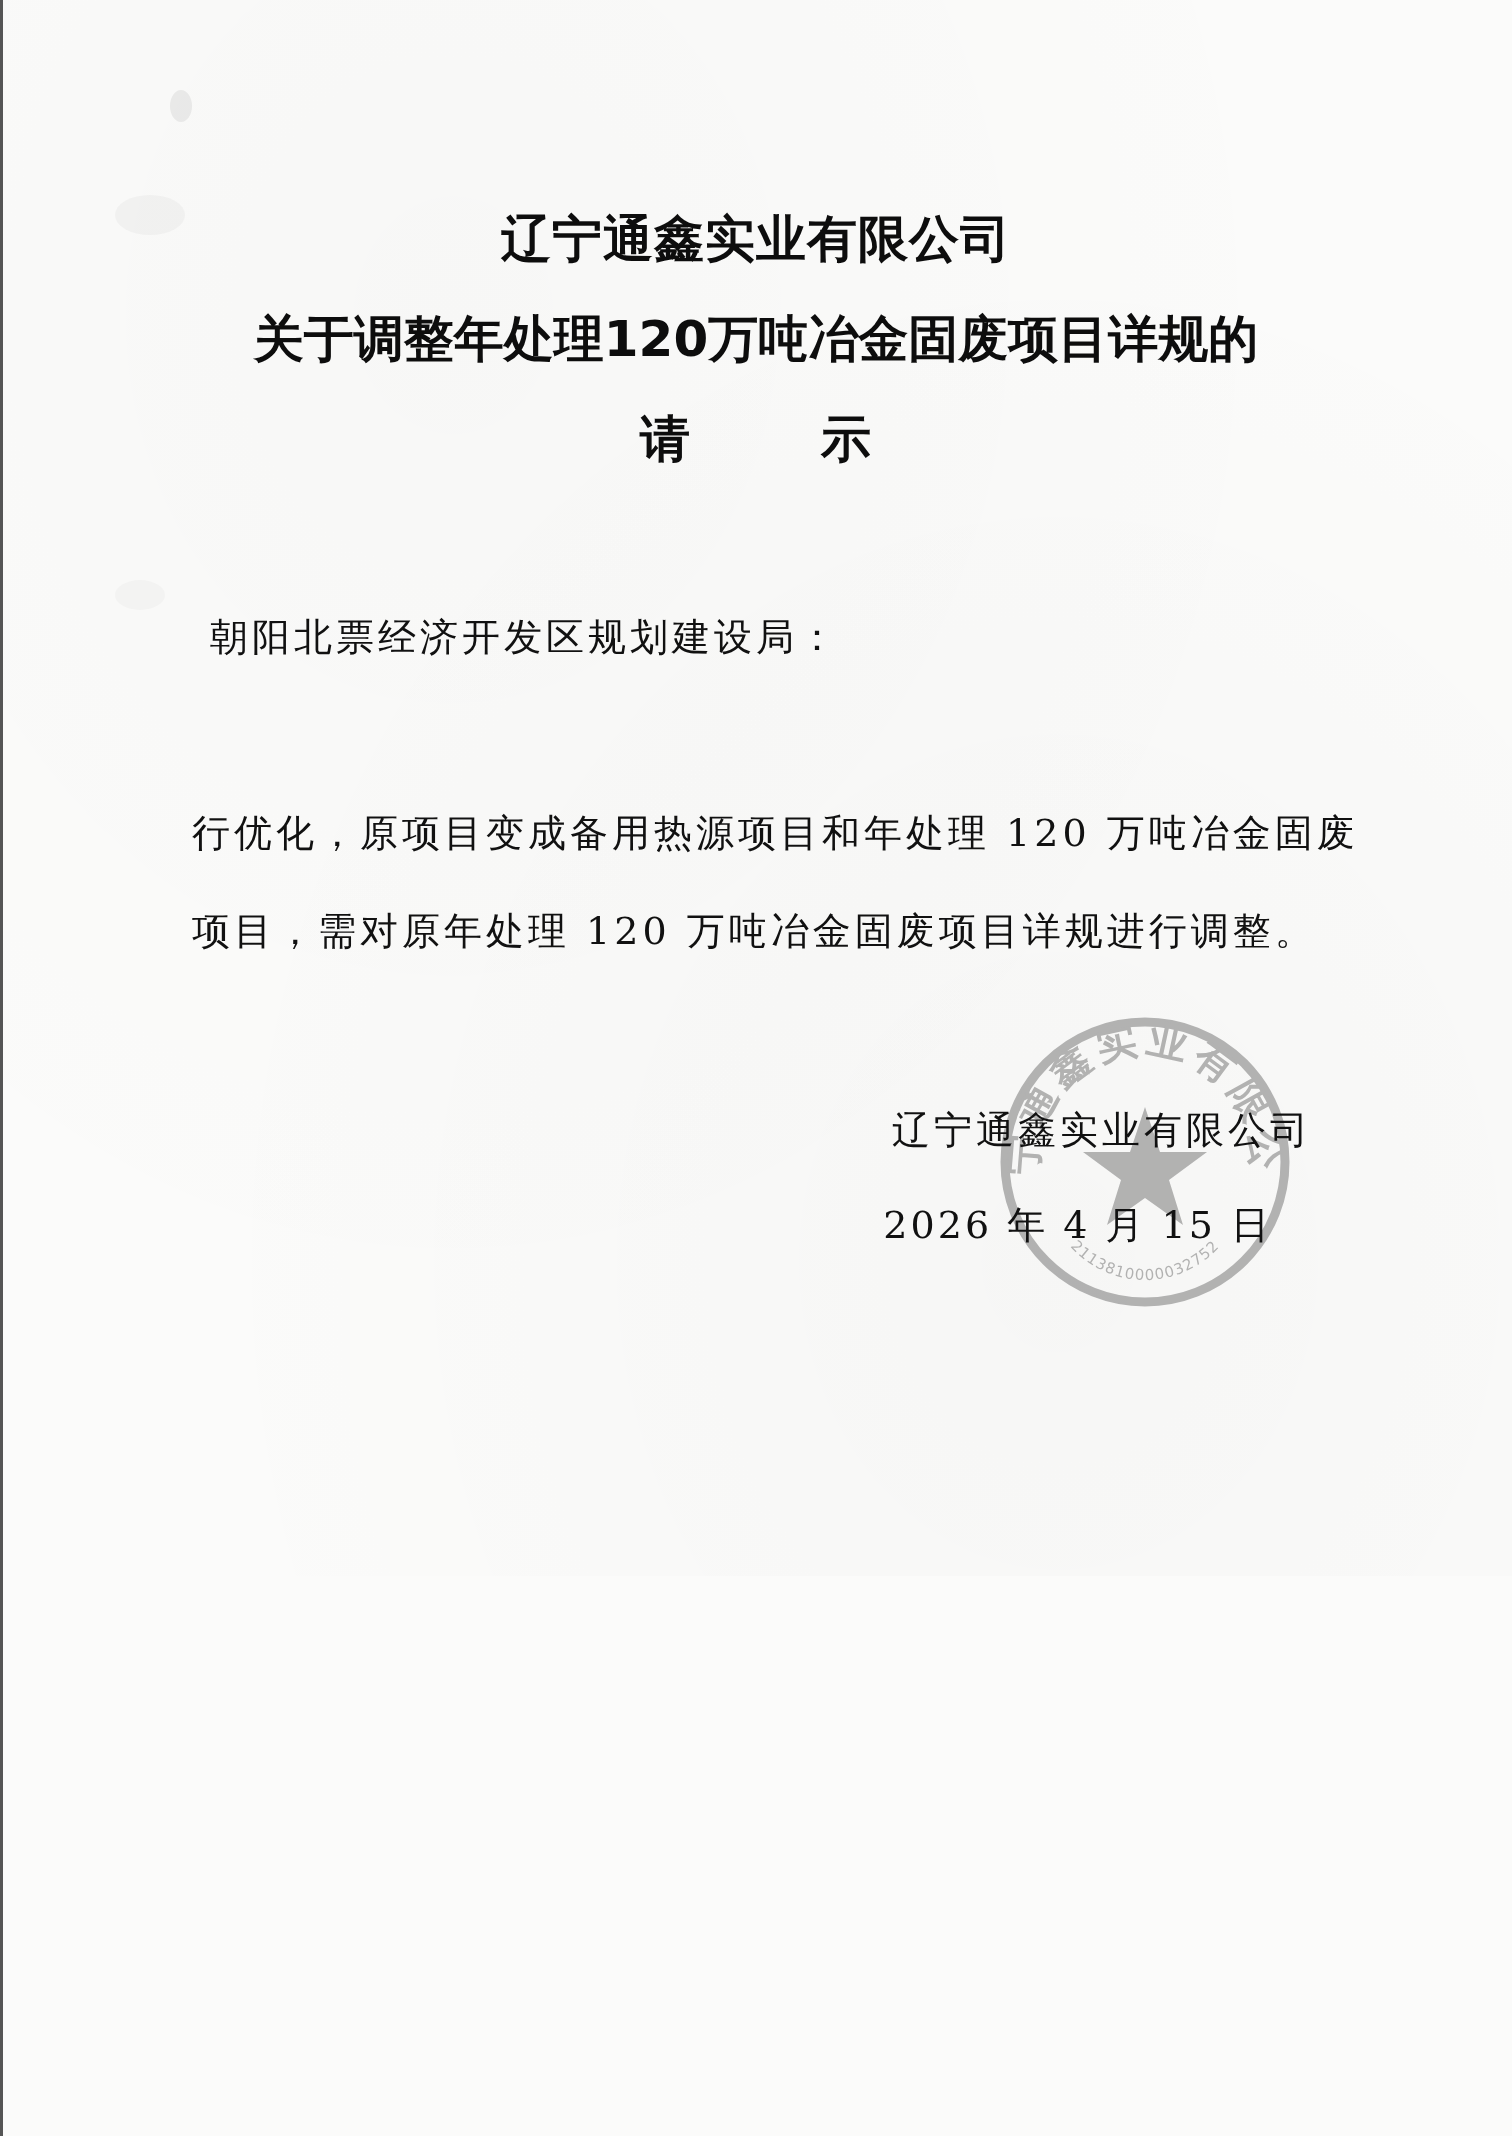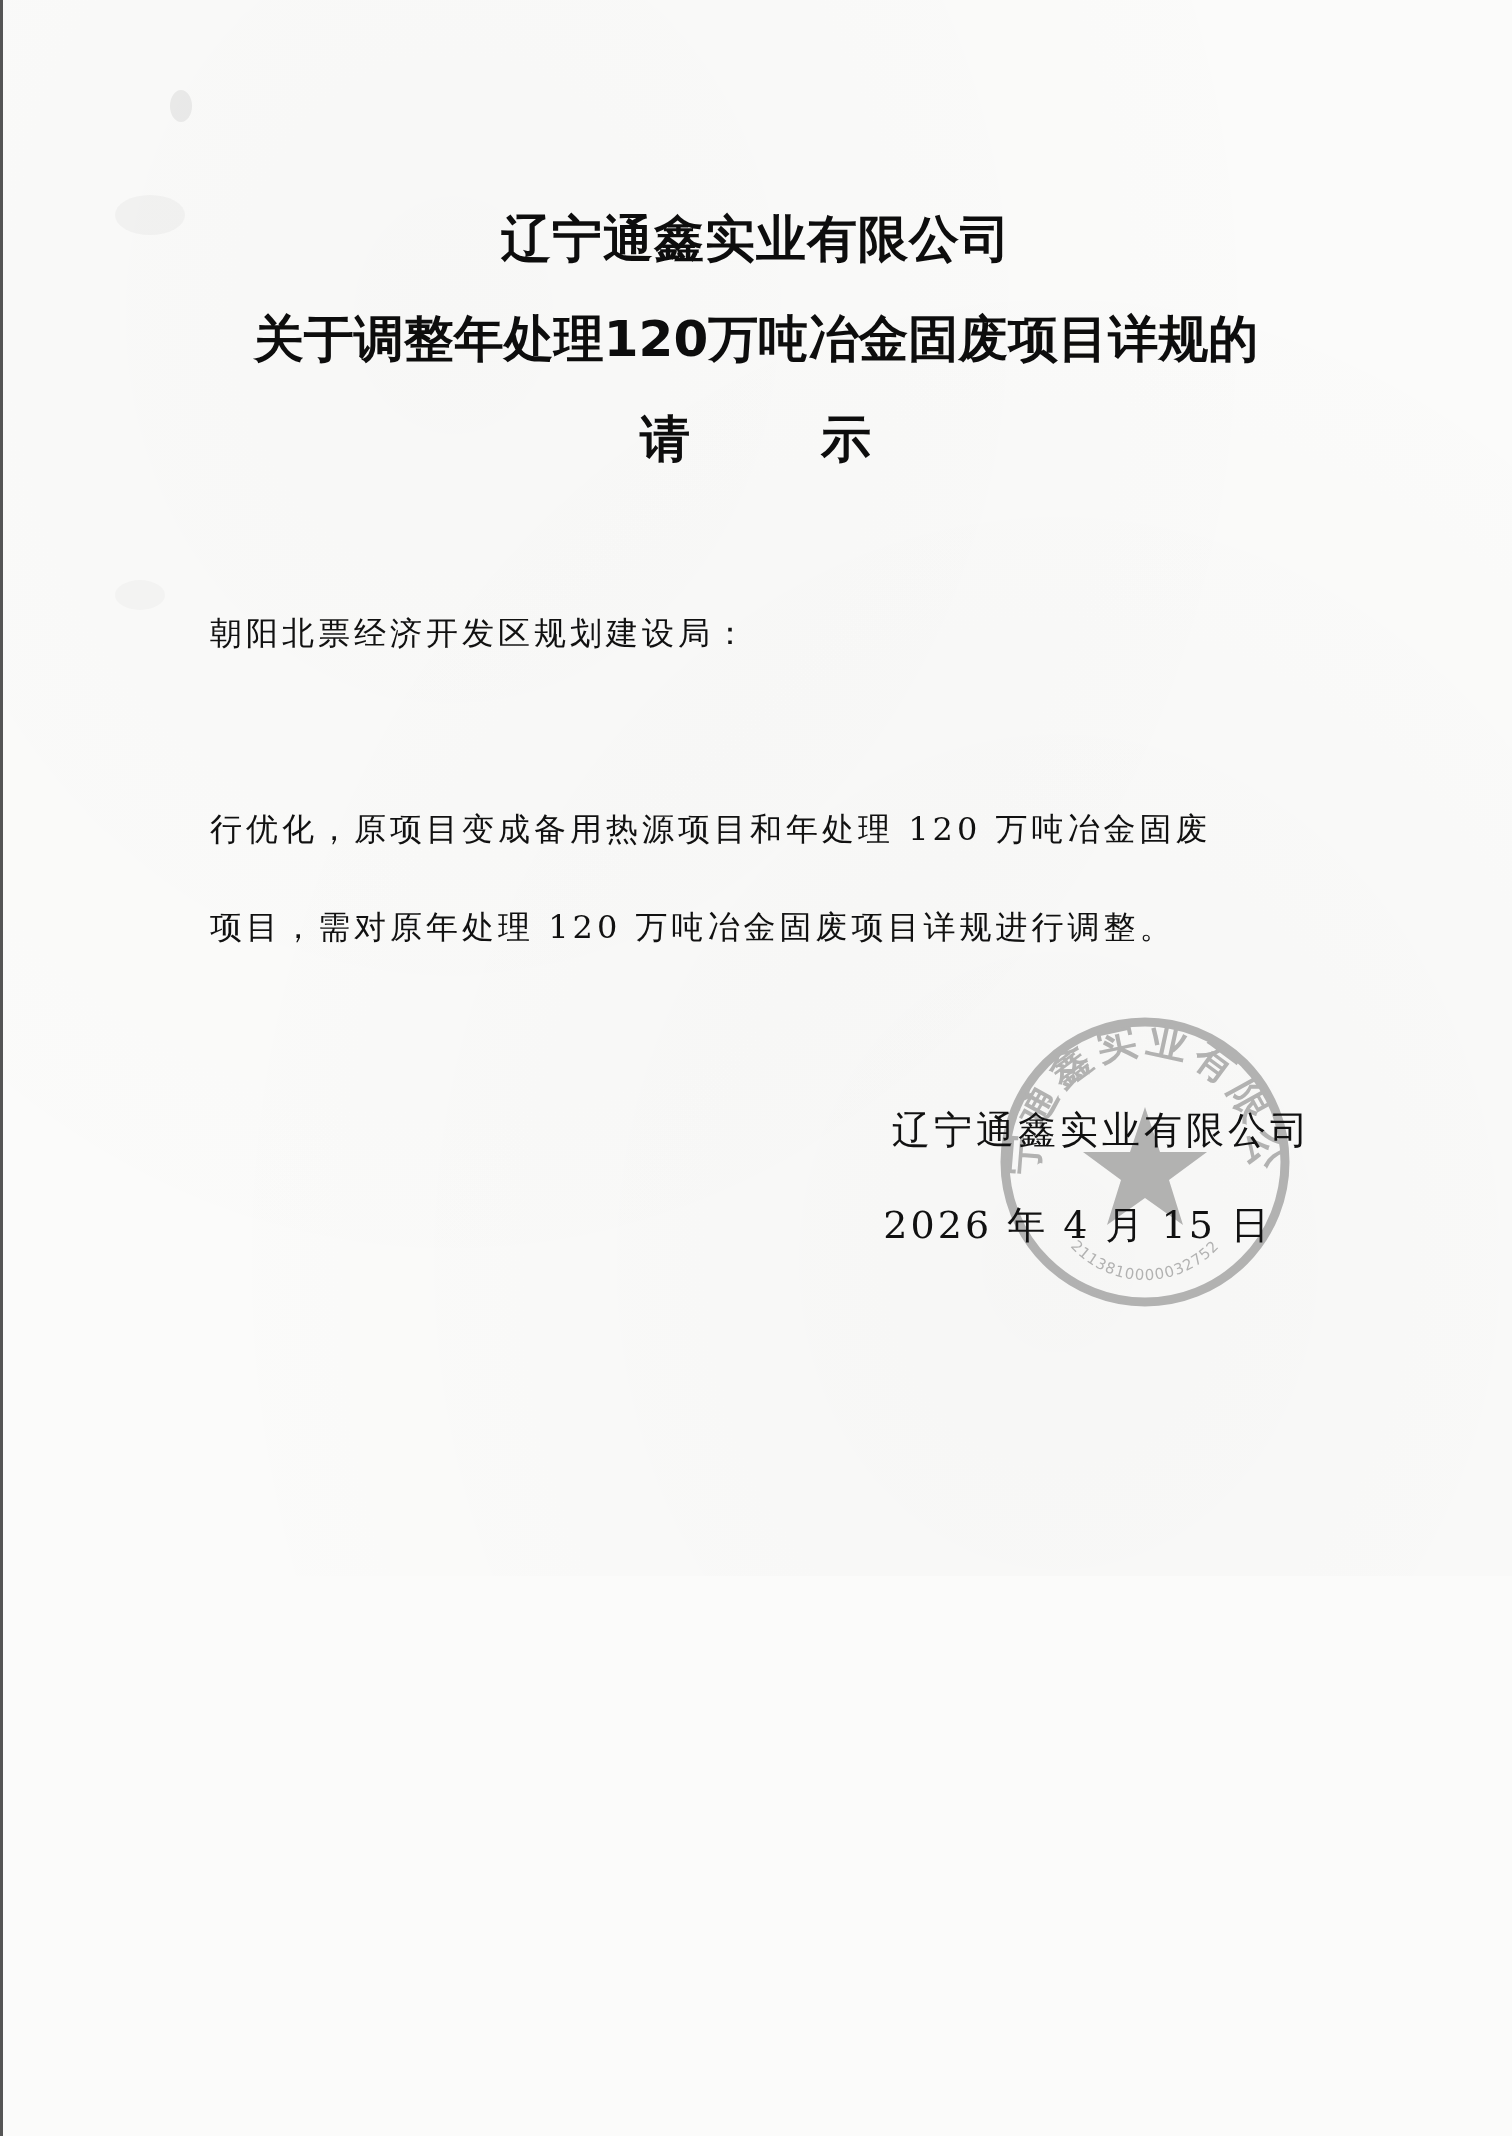--- a/index.html
+++ b/index.html
@@ -45,27 +45,27 @@
       font-size: 50px;
       letter-spacing: 1px;
       color: #0d0d0d;
     }
     .title.t1 { top: 206px; }
     .title.t2 { top: 306px; letter-spacing: 0; }
     .title.t3 { top: 406px; }
     .title.t3 .gap { display: inline-block; width: 130px; }
     .body-text {
       position: absolute;
-      font-size: 32px;
+      font-size: 38px;
       color: #111;
       letter-spacing: 4px;
       white-space: nowrap;
     }
     .salutation { left: 210px; top: 612px; }
-    .para-line { left: 210px; }
+    .para-line { left: 192px; }
     .para-line.l1 { top: 710px; left: 292px; }
     .para-line.l2 { top: 808px; }
     .para-line.l3 { top: 906px; }
     .signature {
       position: absolute;
       right: 200px;
       top: 1105px;
       font-size: 38px;
       letter-spacing: 4px;
       white-space: nowrap;

